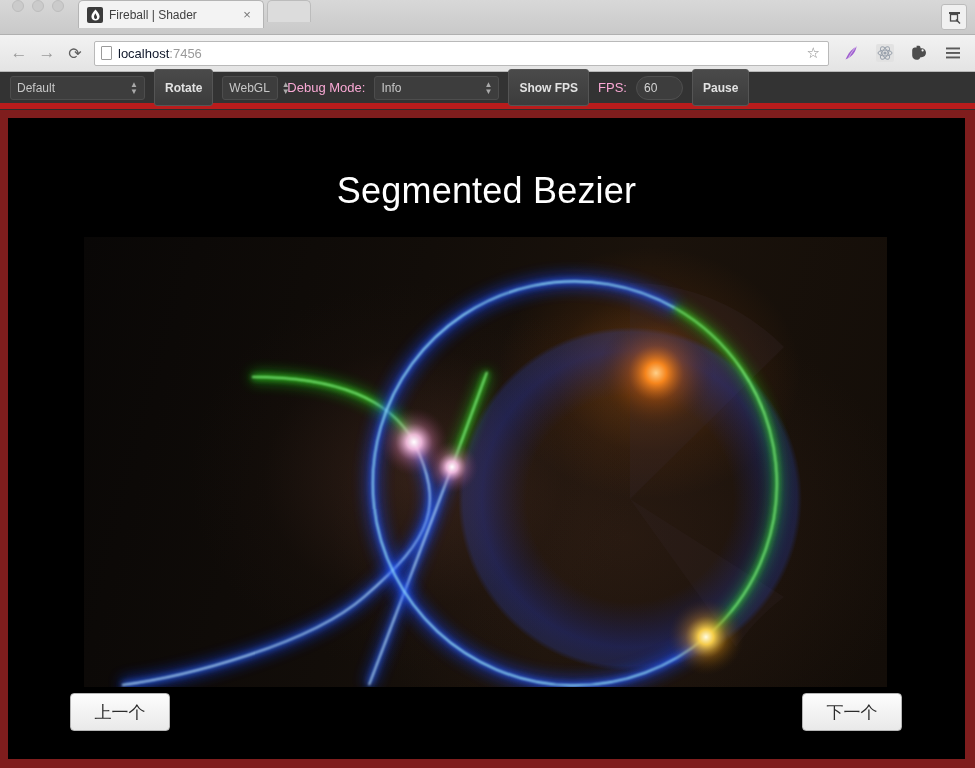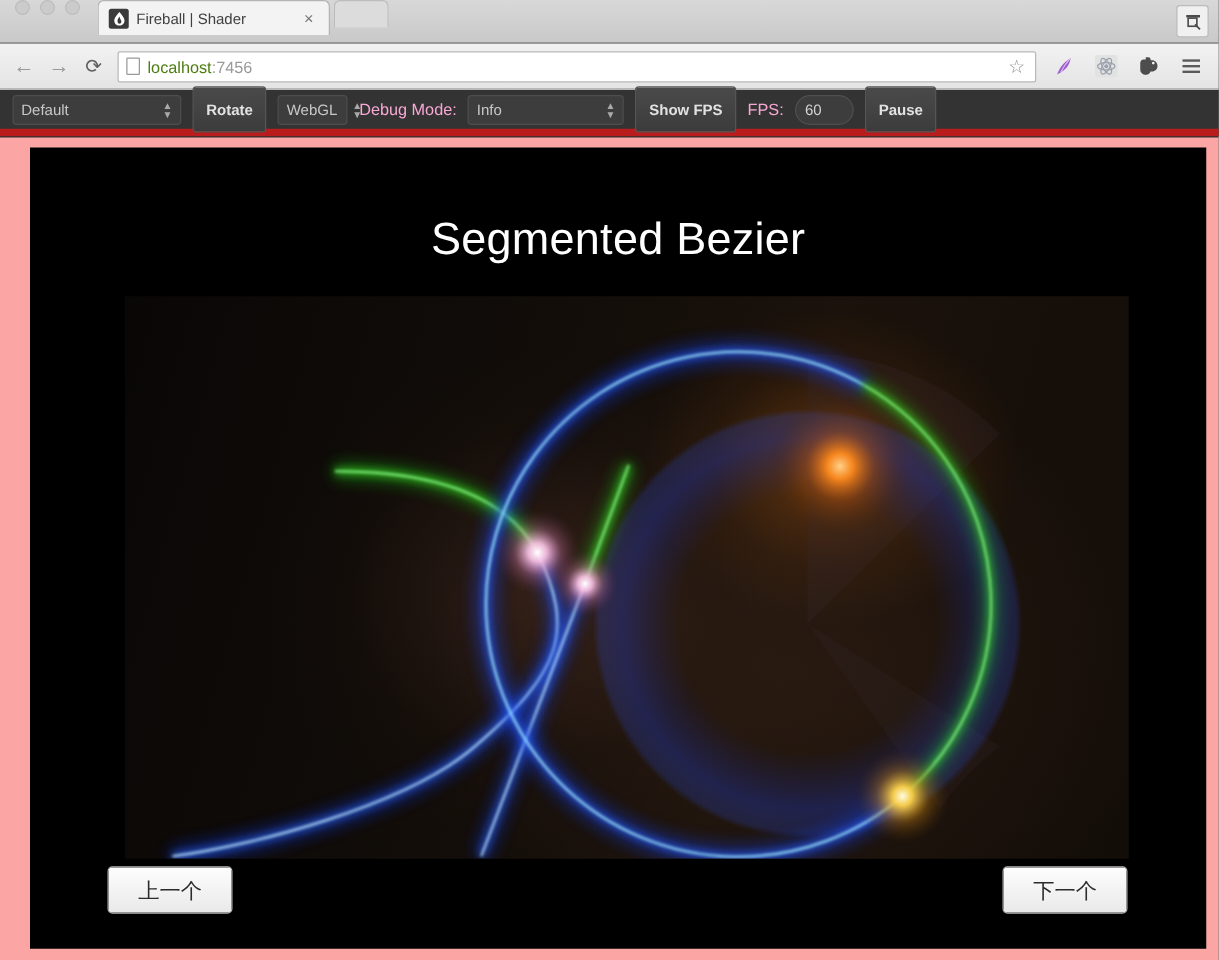--- a/index.html
+++ b/index.html
@@ -77,21 +77,21 @@
   .omnibox {
     flex: 1 1 auto; height: 25px;
     background: #fff; border: 1px solid #b9b9b9; border-radius: 2px;
     display: flex; align-items: center; padding: 0 6px; gap: 6px;
   }
   .pageicon {
     width: 11px; height: 14px; background:#fff;
     border:1px solid #9a9a9a; border-radius:1px; flex:0 0 11px;
   }
   .url { font-size: 13px; color: #9a9a9a; }
-  .url b { color:#4d7c0f; font-weight: normal; }
+  .url b { color:#0f172a; font-weight: normal; }
   .star { margin-left:auto; color:#888; font-size:15px; padding-right:2px; }
   .ext { width: 24px; height: 24px; display:flex; align-items:center; justify-content:center; }
 
   
   .apptoolbar {
     height: 37px; background: #333333;
     display: flex; align-items: center;
     padding: 0 10px; gap: 9px;
     border-bottom: 6px solid #b91c1c;
   }
@@ -117,21 +117,21 @@
   .numin {
     width: 47px; height: 24px; background:#3d3d3d;
     border:1px solid #4f4f4f; border-radius:12px;
     color:#d4d4d4; font-size:12px;
     display:flex; align-items:center; padding-left:7px;
   }
 
   
   .stage-wrap {
     position:absolute; left:0; top:110px; right:0; bottom:0;
-    background:#fca5a5; padding:8px 10px 9px 24px;
+    background:#7f1d1d; padding:8px 10px 9px 8px;
   }
   .stage {
     position: relative; width: 100%; height: 100%;
     background: #000; overflow: hidden;
   }
   .stage-title {
     position: absolute; left: 0; right: 0; top: 52px;
     text-align: center;
     color: #fff; font-size: 36px; font-weight: normal;
     letter-spacing: 0.2px;

